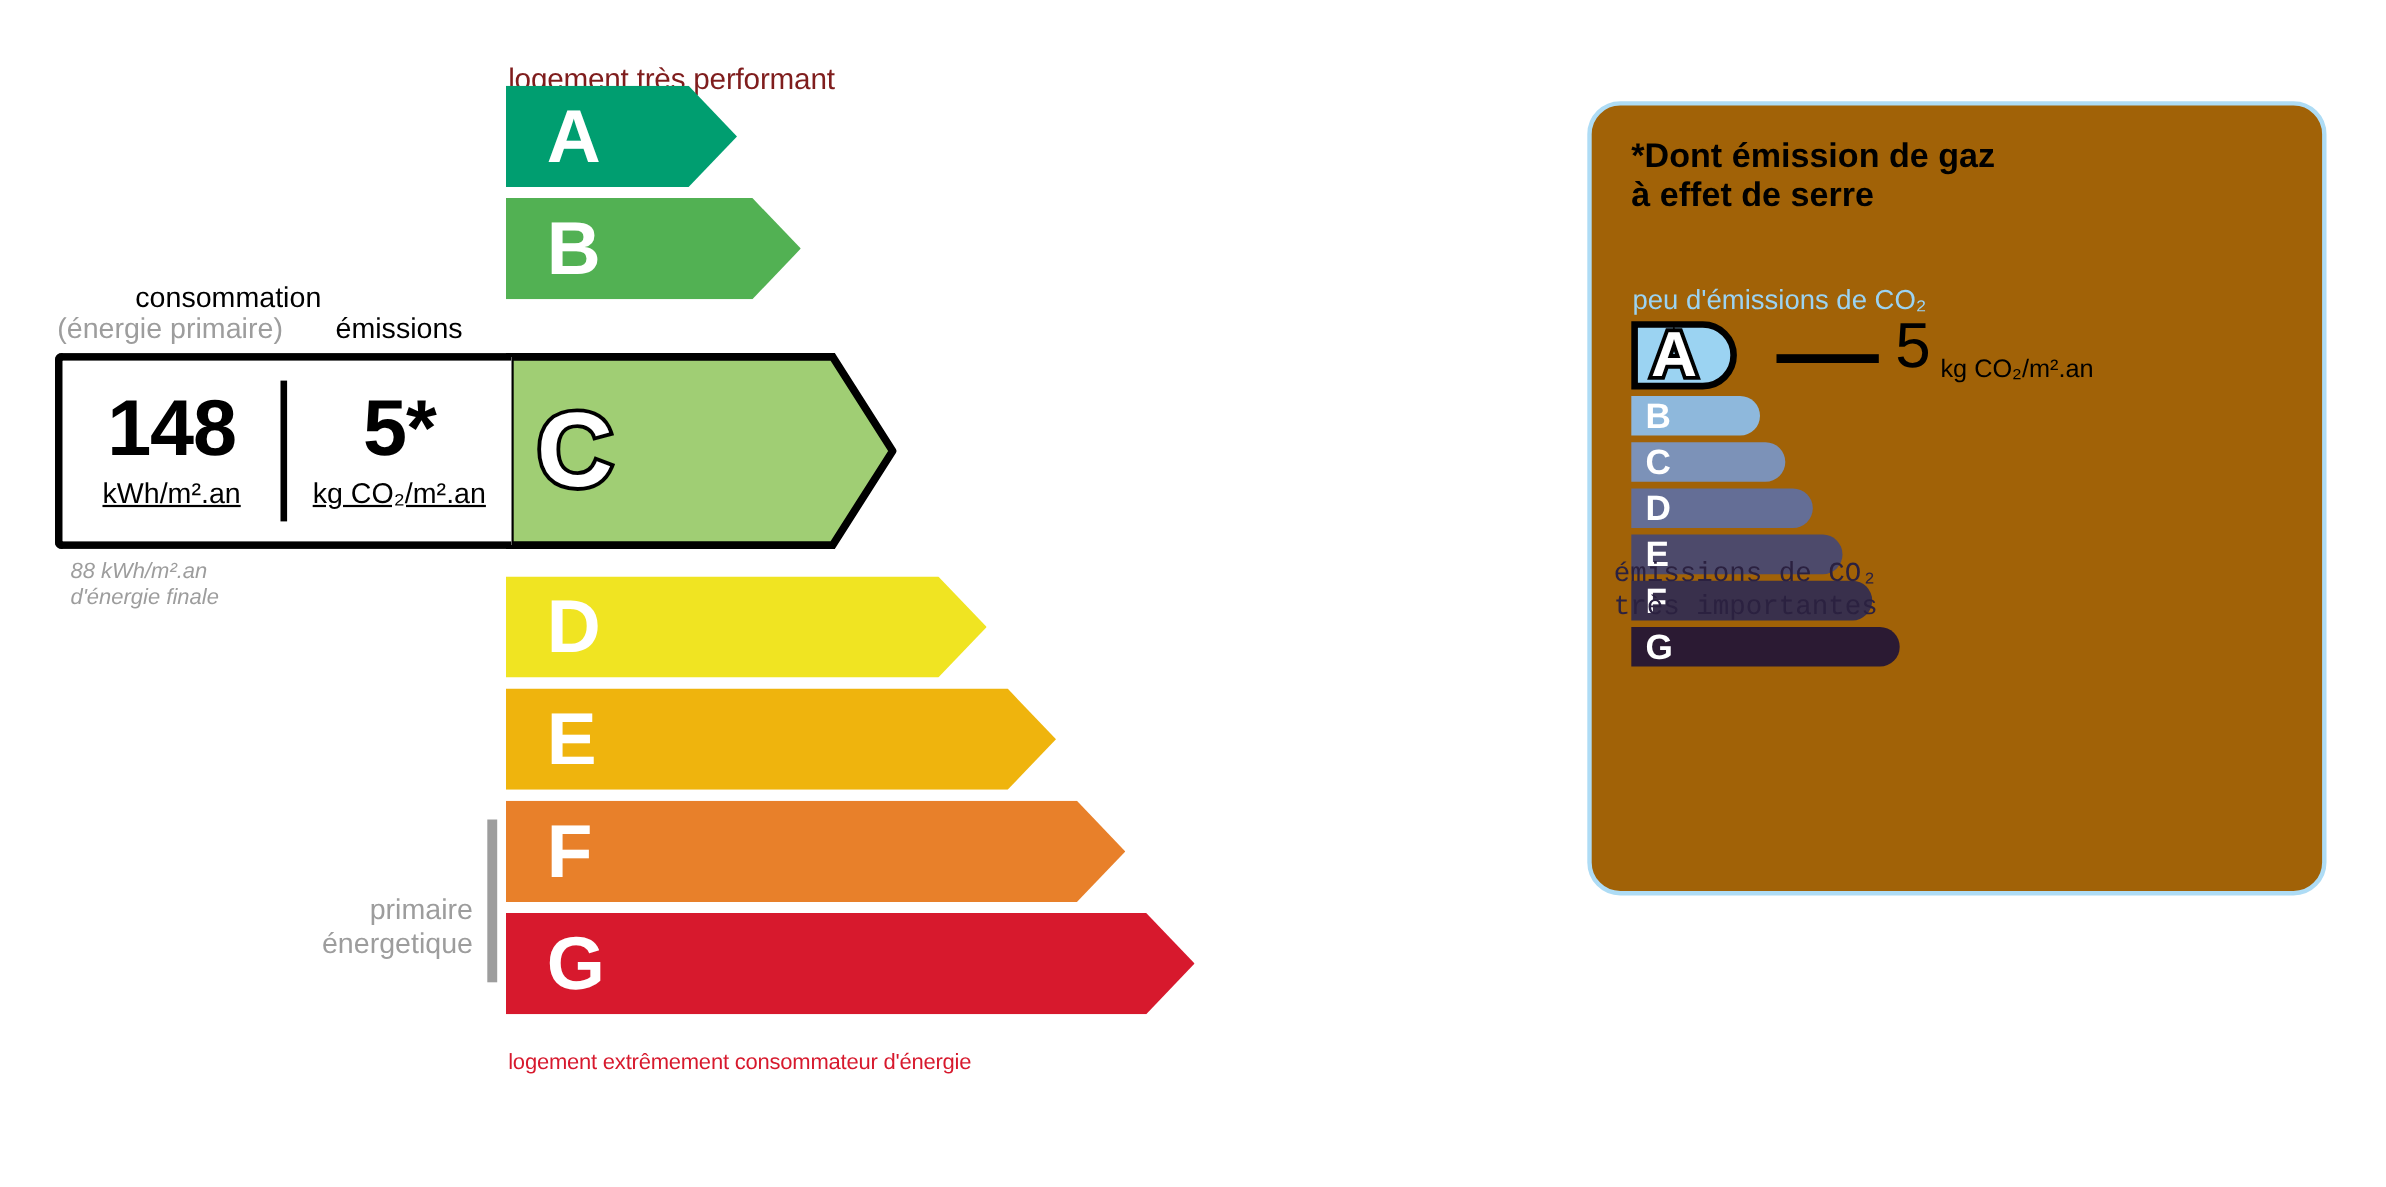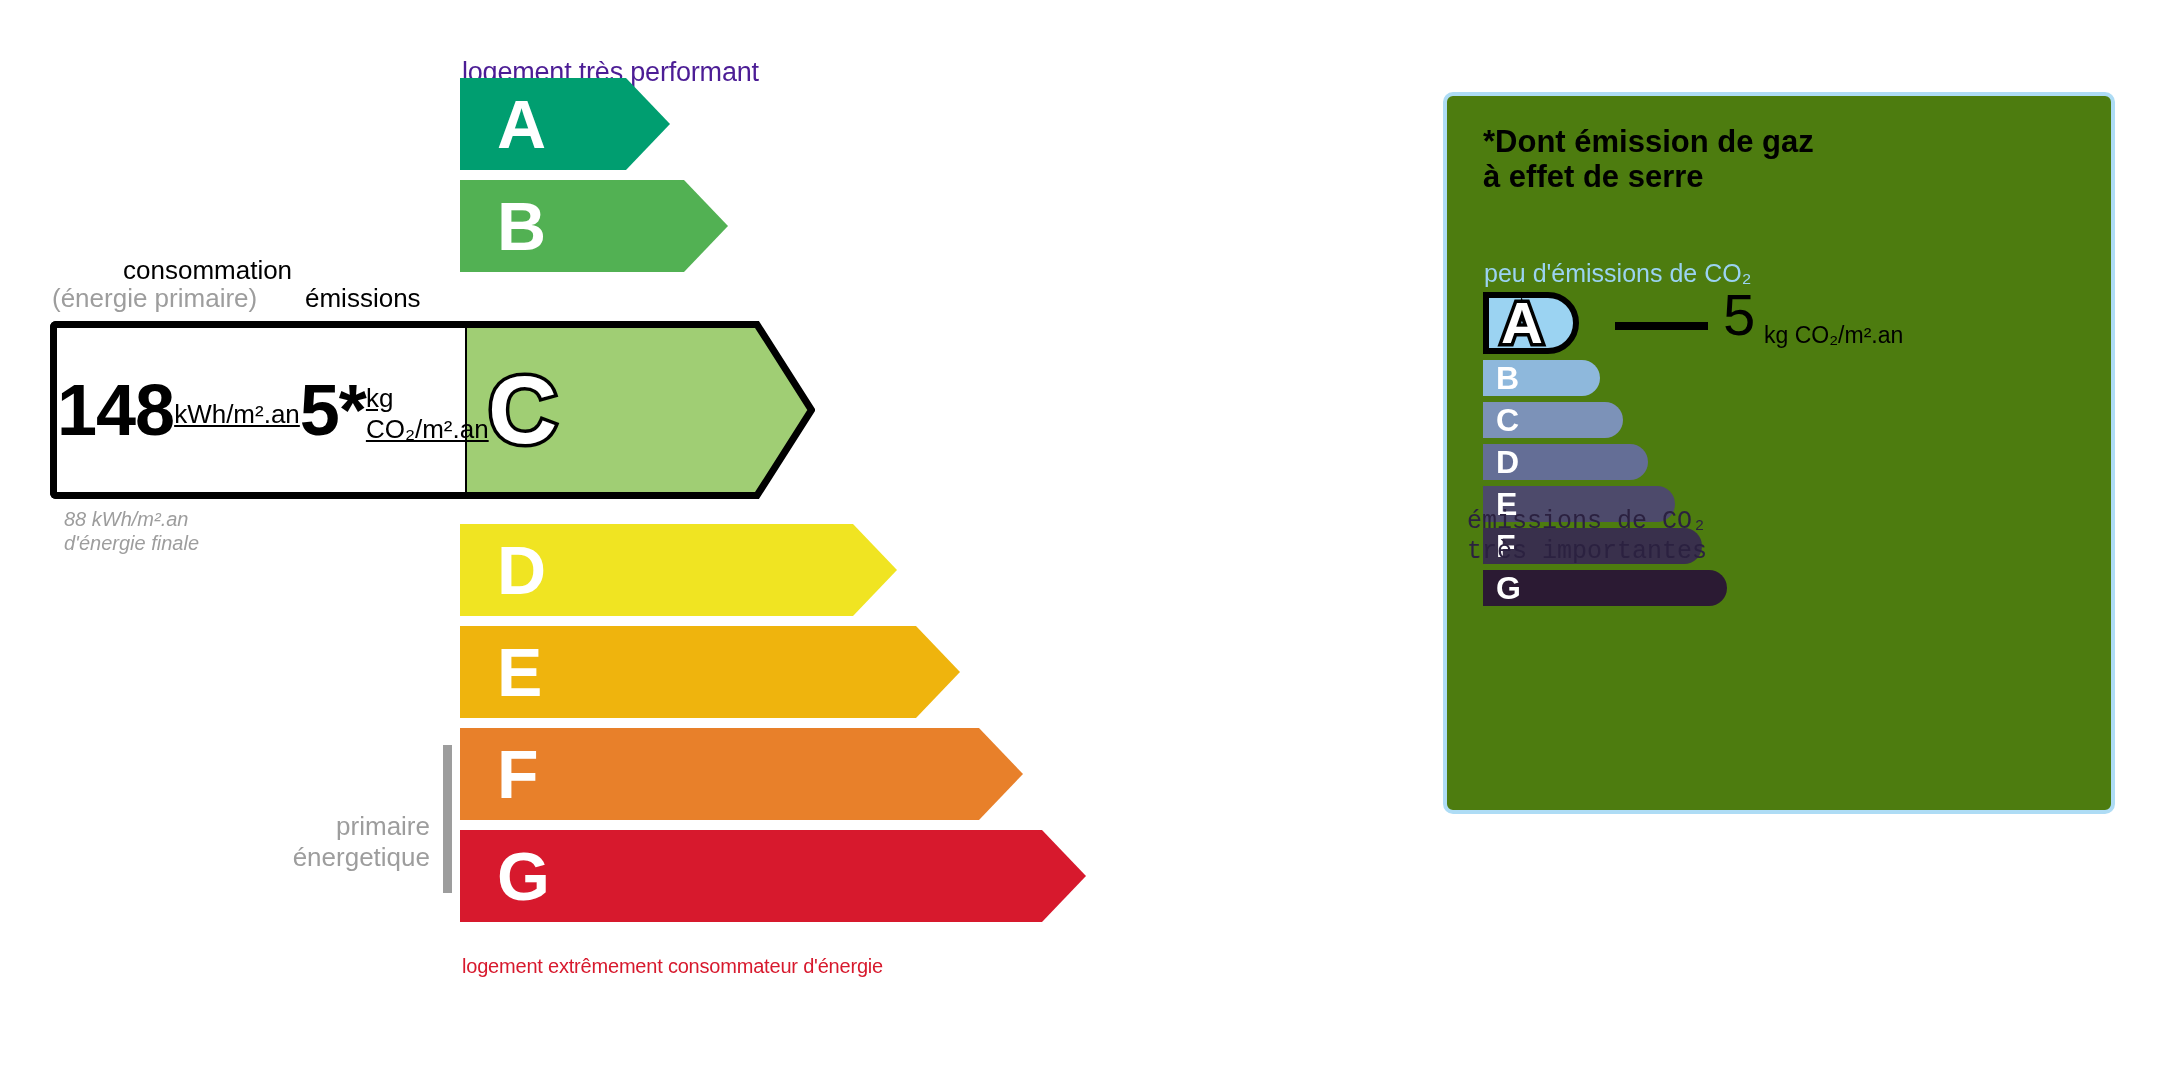--- a/index.html
+++ b/index.html
@@ -7,21 +7,21 @@
   html,body{width:2169px;height:1079px;background:#ffffff;overflow:hidden;}
   body{font-family:"Liberation Sans","DejaVu Sans",sans-serif;}
 
   #root{position:relative;width:2169px;height:1079px;}
 
   
   #energy-chart{position:absolute;left:0;top:0;width:1400px;height:1079px;}
 
   .top-caption{
     position:absolute;left:462px;top:57px;
-    font-size:27px;color:#4c1d95;letter-spacing:-0.2px;white-space:nowrap;
+    font-size:27px;color:#7f1d1d;letter-spacing:-0.2px;white-space:nowrap;
   }
   .bottom-caption{
     position:absolute;left:462px;top:955px;
     font-size:20px;color:#D7192D;letter-spacing:-0.2px;white-space:nowrap;
   }
 
   .arrow-row{position:absolute;left:460px;}
   .arrow{
     position:absolute;left:0;top:0;height:100%;
     display:flex;align-items:center;
@@ -37,21 +37,21 @@
     -webkit-text-stroke:7px #000;paint-order:stroke fill;
   }
 
   
   #value-box{
     position:absolute;left:50px;top:321px;width:415px;height:178px;
     border:7px solid #000;border-right:none;background:#fff;
     display:flex;align-items:stretch;border-radius:6px 0 0 6px;
     z-index:6;
   }
-  .vcell{flex:1;display:flex;flex-direction:row;align-items:center;justify-content:center;}
+  .vcell{flex:1;display:flex;flex-direction:column;align-items:center;justify-content:center;}
   .vcell.first{flex:0 0 198px;}
   .vdiv{width:6px;background:#000;margin:18px 0;}
   .vnum{font-size:72px;font-weight:bold;line-height:0.95;color:#000;letter-spacing:-1px;}
   .vunit{font-size:26px;color:#000;margin-top:8px;text-decoration:underline;}
 
   .note-final{
     position:absolute;left:64px;top:508px;
     font-size:20px;line-height:1.18;color:#9d9d9d;font-style:italic;
   }
   .hdr-conso{position:absolute;left:75px;top:255px;font-size:26px;color:#000;margin-left:48px;}
@@ -61,21 +61,21 @@
   
   #passoire-bar{position:absolute;left:443px;top:745px;width:9px;height:148px;background:#9d9d9d;}
   #passoire-label{
     position:absolute;left:190px;top:811px;width:240px;text-align:right;
     font-size:26px;line-height:1.2;color:#9d9d9d;
   }
 
   
   #co2-panel{
     position:absolute;left:1443px;top:92px;width:672px;height:722px;
-    border:4px solid #AEDCF5;border-radius:10px;background:#4d7c0f;
+    border:4px solid #AEDCF5;border-radius:30px;background:#a16207;
   }
   #co2-title{
     position:absolute;left:36px;top:28px;
     font-size:31px;font-weight:bold;line-height:1.13;color:#000;
   }
   #co2-top-caption{
     position:absolute;left:37px;top:163px;
     font-size:25px;color:#9BD3F2;white-space:nowrap;
   }
   #co2-bot-caption{

